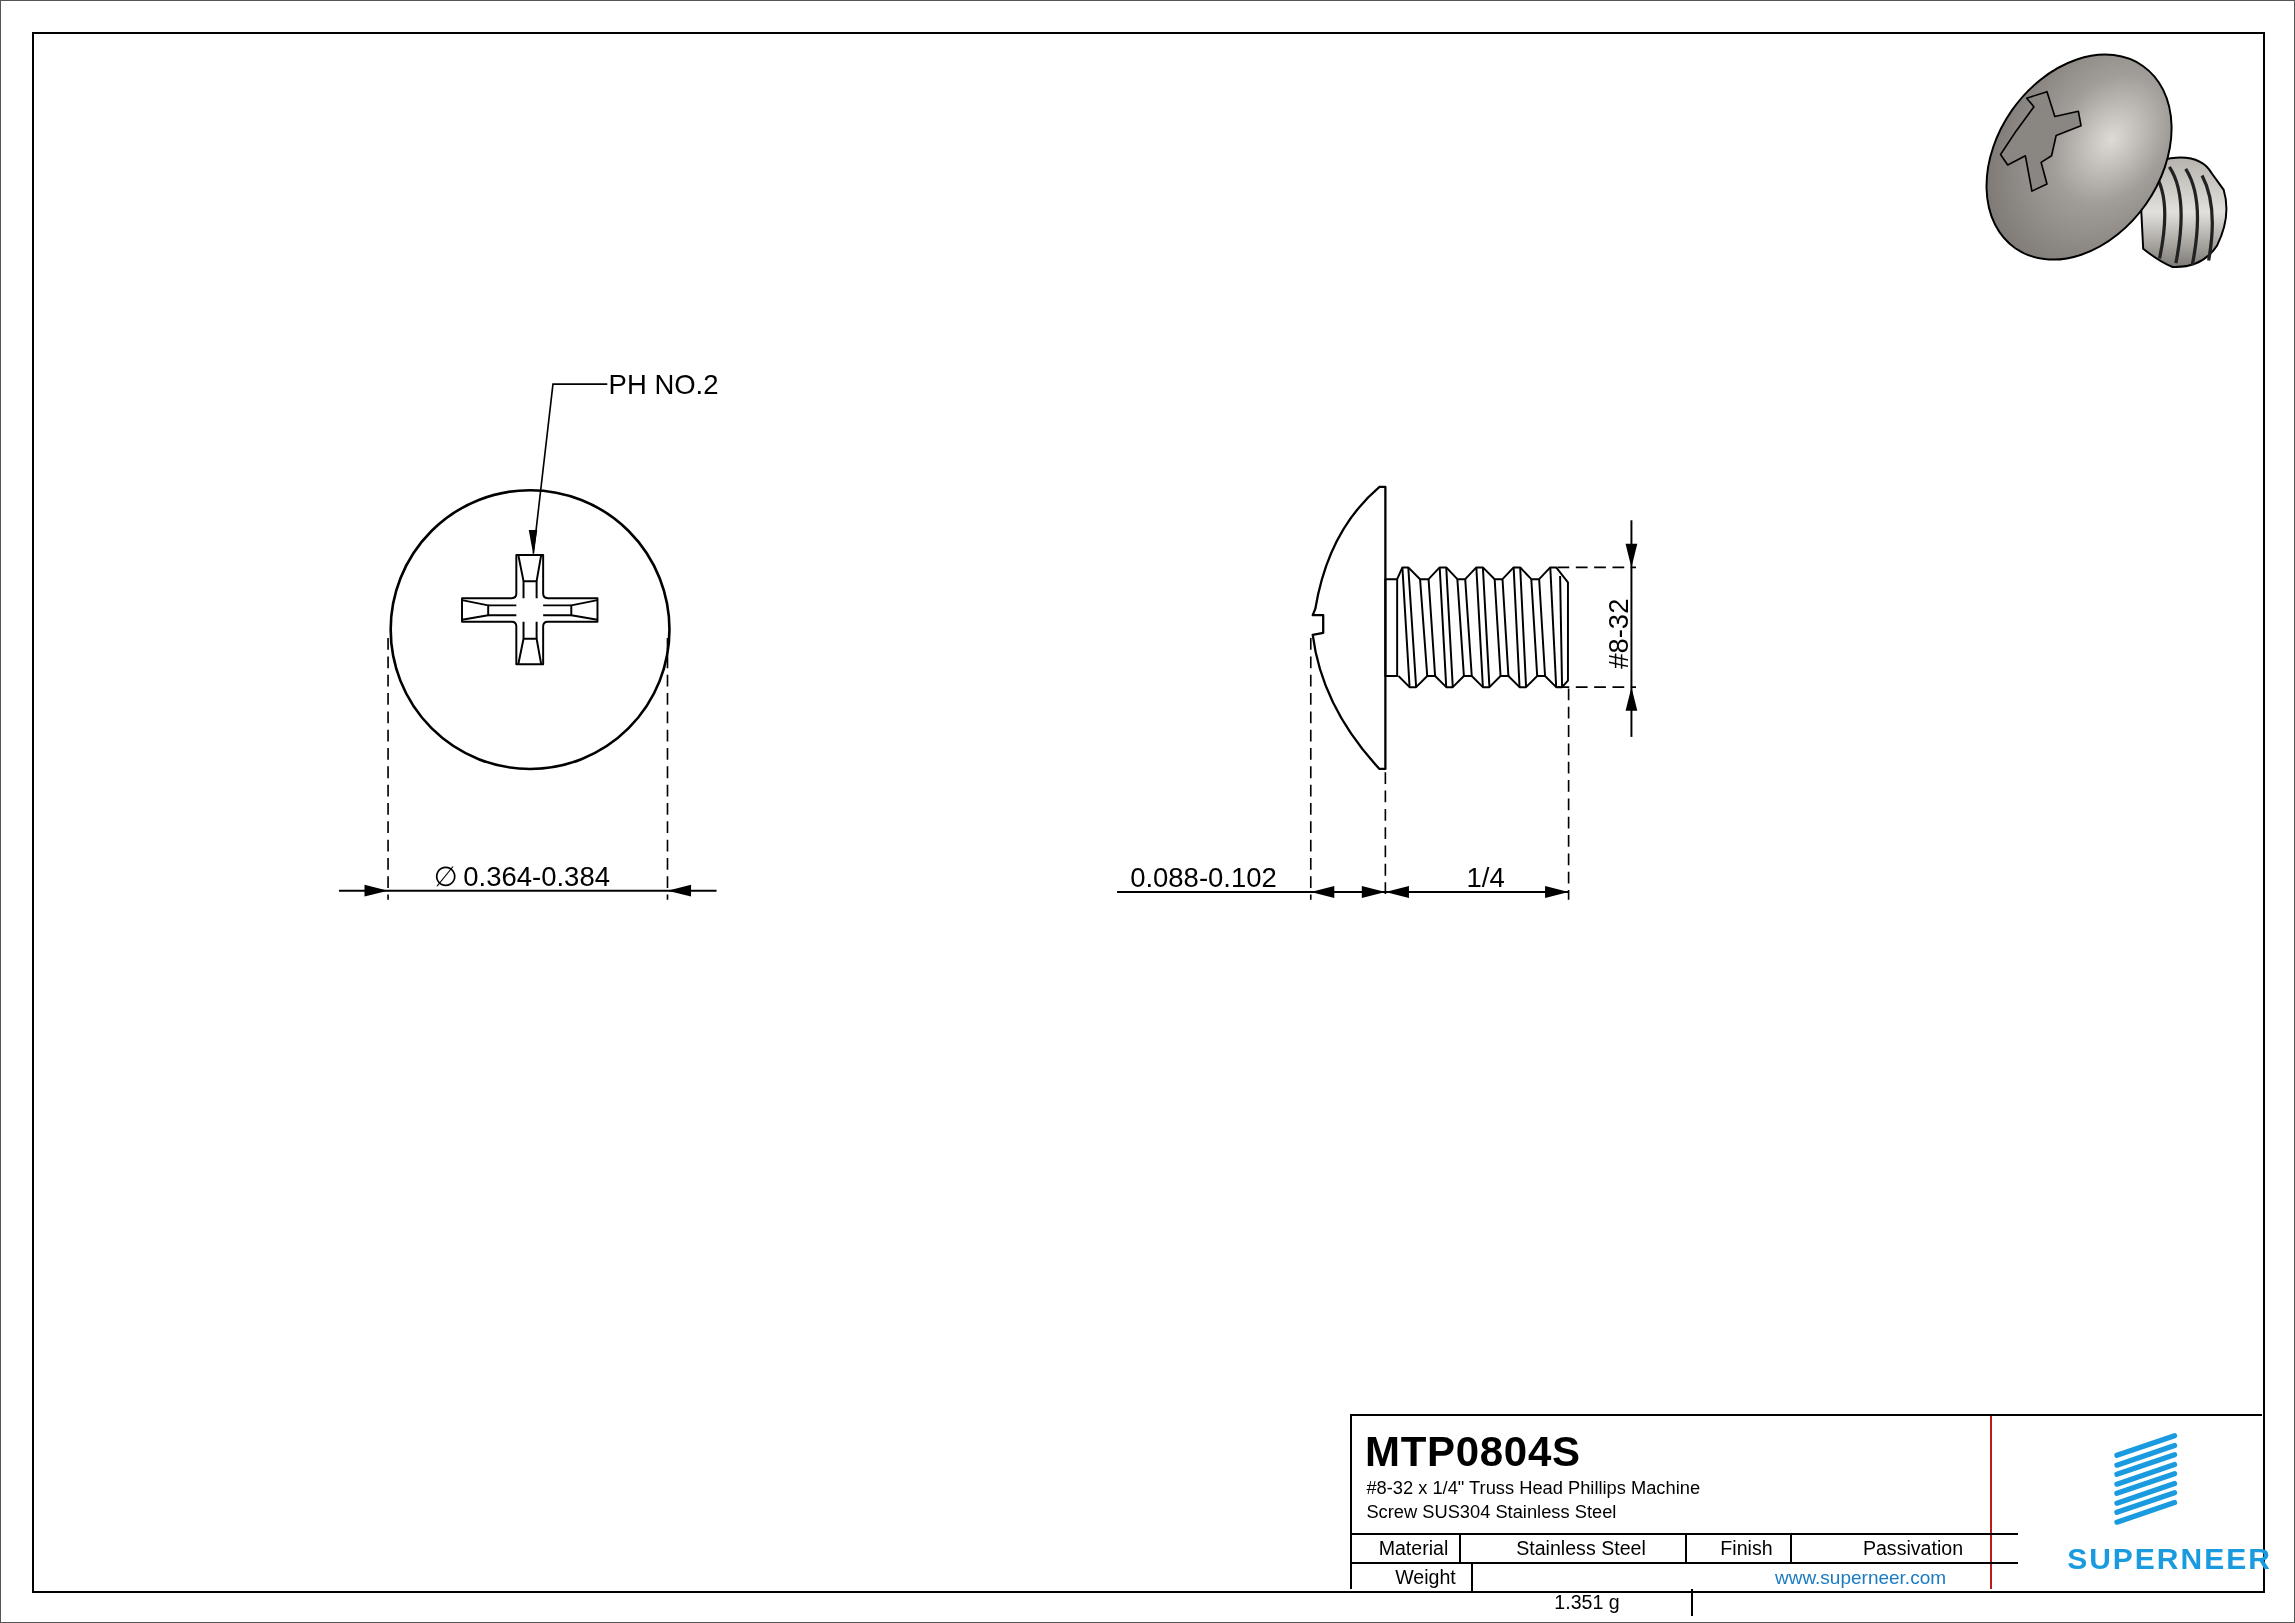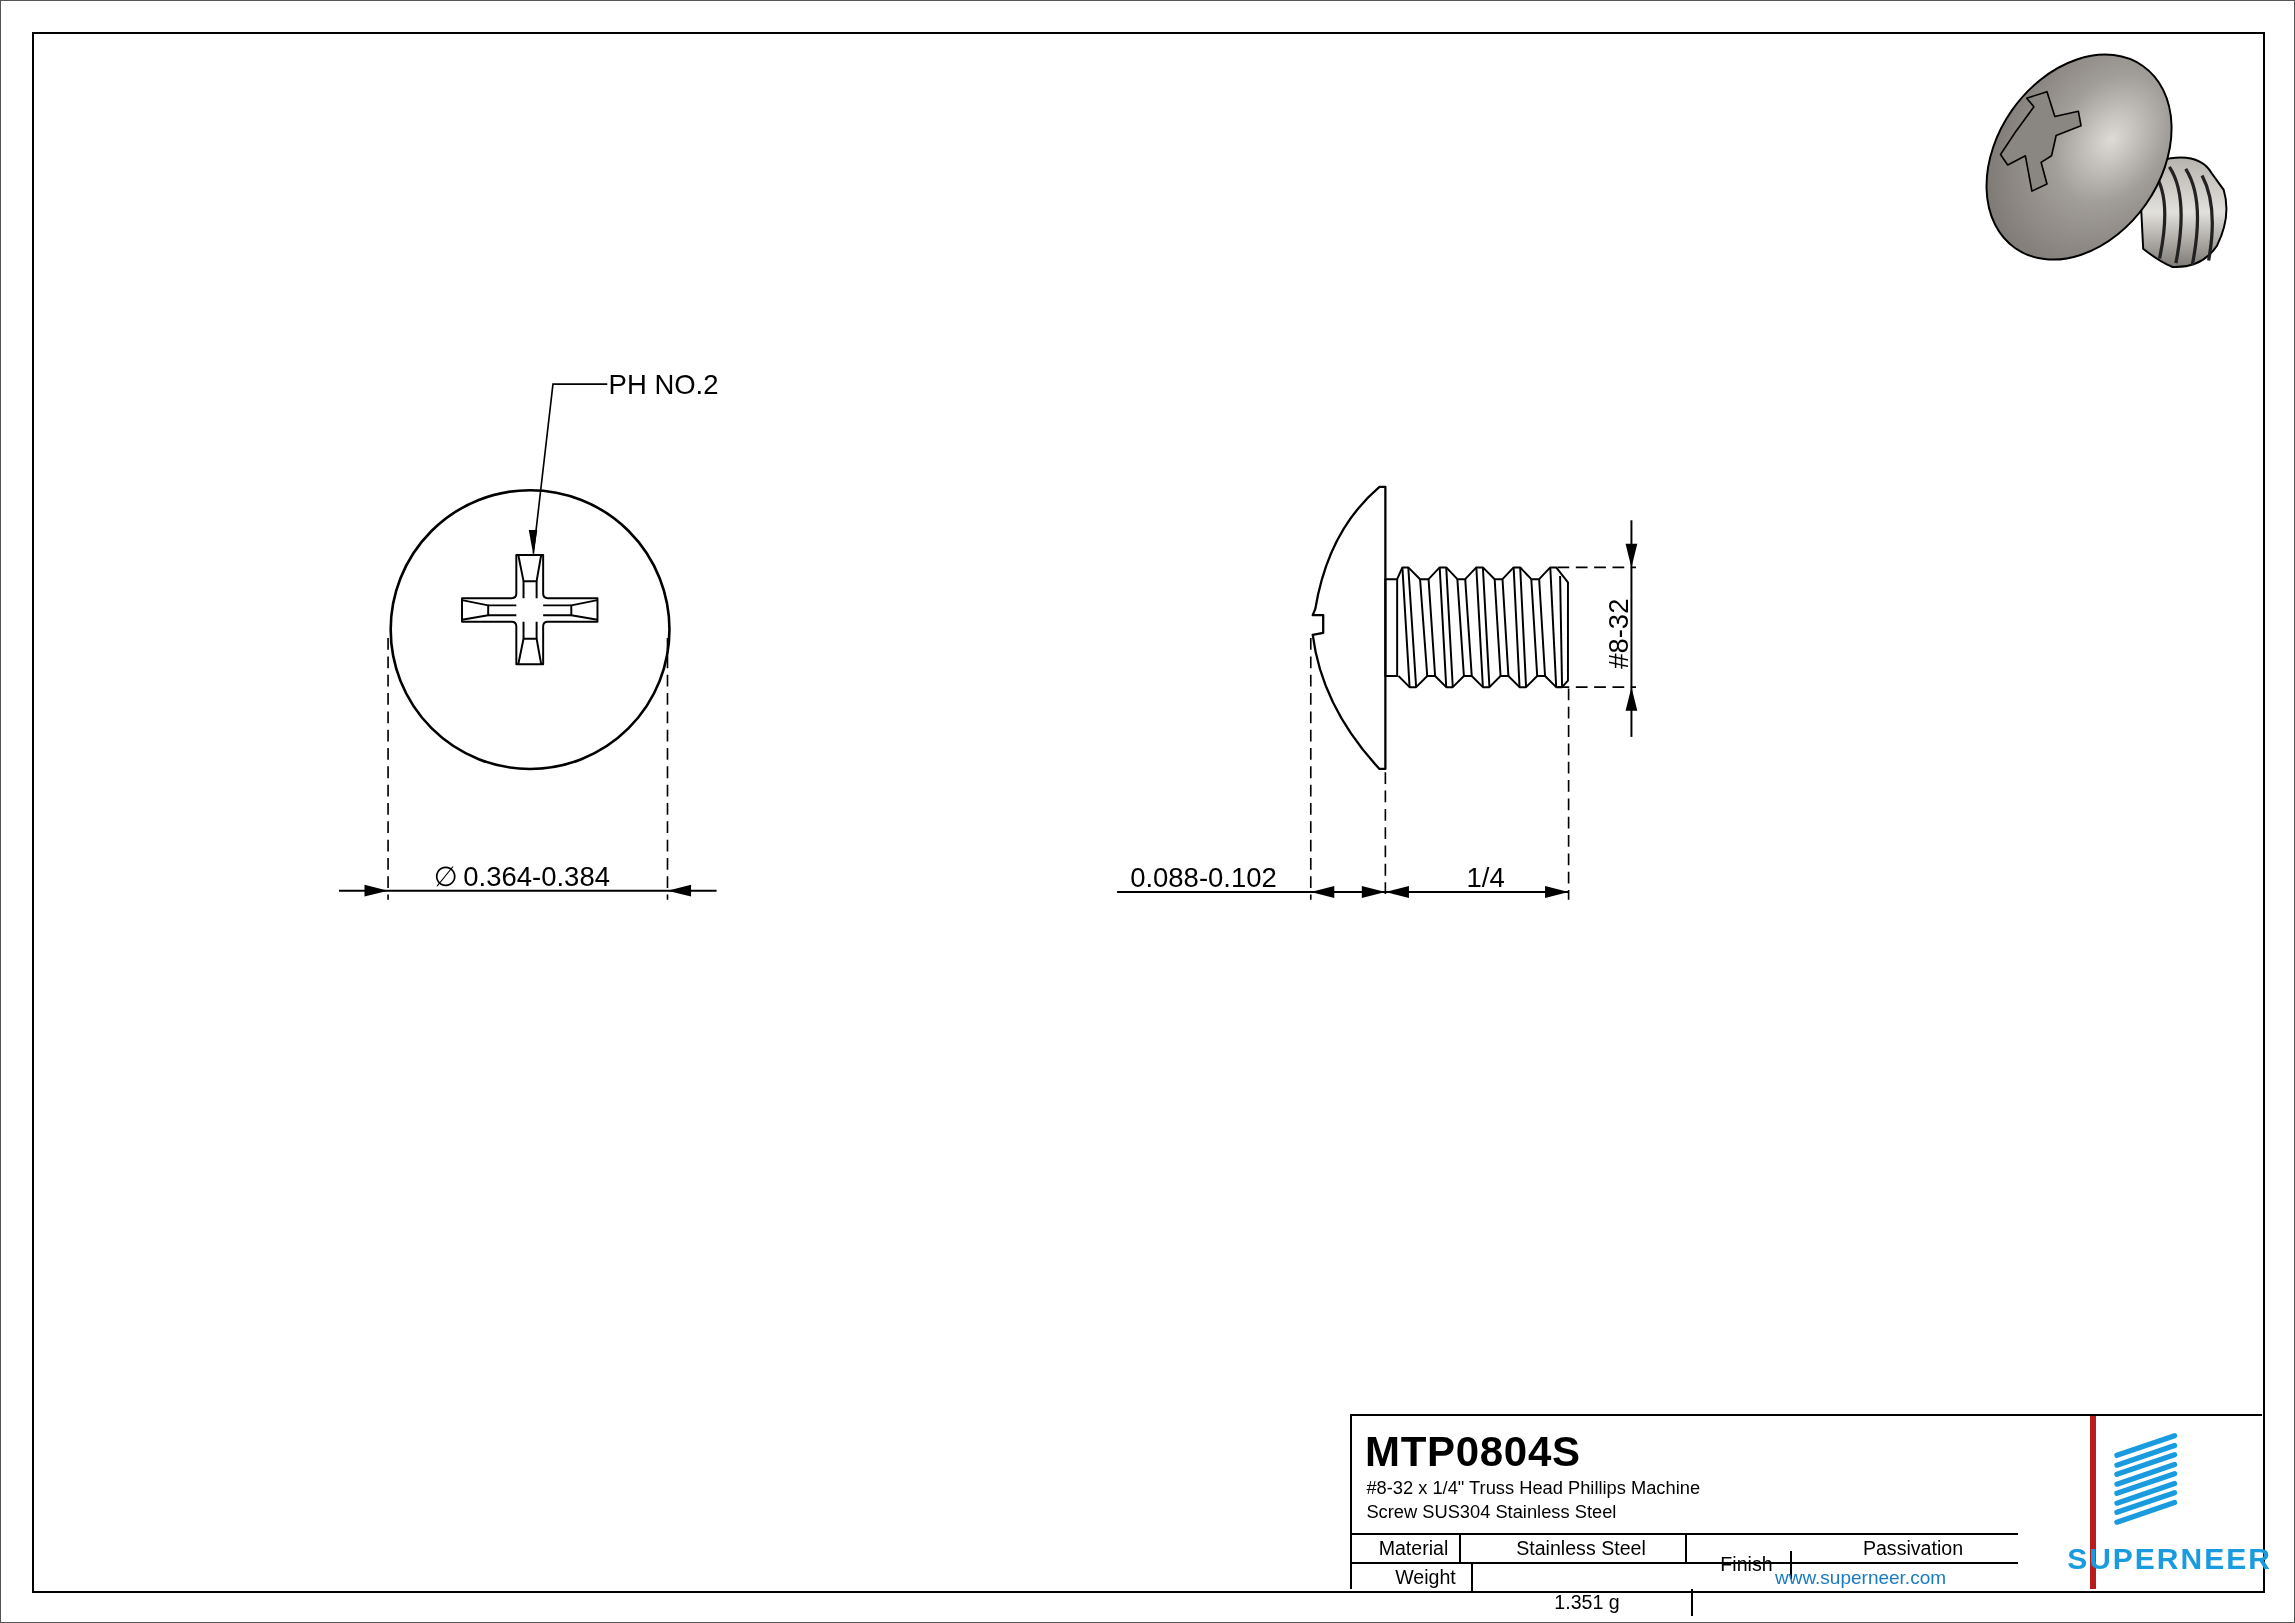--- a/index.html
+++ b/index.html
@@ -2,21 +2,21 @@
 <html style="font-size:10.5px"><head>
 <meta charset="utf-8">
 <style>
   html, body { margin:0; padding:0; background:#ffffff; }
   body { width:2295px; height:1623px; position:relative; overflow:hidden; font-family:"Liberation Sans", sans-serif; }
   .sheet-outer { position:absolute; left:0; top:0; width:2293px; height:1621px; border:1.3px solid #555; }
   .sheet-inner { position:absolute; left:32px; top:32px; width:2229px; height:1557px; border:2px solid #000; }
   svg.drawing { position:absolute; left:0; top:0; }
   .dimtext { font-family:"Liberation Sans", sans-serif; font-size:42px; fill:#000; }
   .title-block { position:absolute; left:1350px; top:1414px; width:912px; height:175px; border-top:2px solid #000; border-left:2px solid #000; box-sizing:border-box; }
-  .tb-main { position:absolute; left:0; top:0; width:744px; height:100%; border-right:6px solid #b91c1c; box-sizing:border-box; }
+  .tb-main { position:absolute; left:0; top:0; width:640px; height:100%; border-right:2px solid #b91c1c; box-sizing:border-box; }
   .tb-code { position:absolute; left:13px; top:11.8px; font-size:42px; font-weight:bold; color:#000; letter-spacing:0.7px; }
   .tb-desc { position:absolute; left:14.4px; top:60px; font-size:18.3px; line-height:24px; color:#000; width:641px; }
   .tb-row { position:absolute; left:0; width:666px; height:29.5px; border-top:2px solid #000; box-sizing:border-box; }
   .tb-row.r1 { top:117px; }
   .tb-row.r2 { top:146px; height:29px; }
   .cell { position:absolute; top:0; height:100%; box-sizing:border-box; text-align:center; font-size:19.6px; line-height:27.5px; color:#000;padding-left:16px; }
   .cell.b { border-right:2px solid #000; }
   .cell.link { color:#1a7bc4; font-size:19px; }
   .tb-logo { position:absolute; left:668px; top:0; width:243px; height:100%; }
   .logo-word { position:absolute; left:0; width:100%; top:126px; text-align:center; font-size:30px; font-weight:bold; color:#1a9be0; letter-spacing:2px;padding-left:28px; }
@@ -128,21 +128,21 @@
 <div class="title-block">
   <div class="tb-main">
     <div class="tb-code">MTP0804S</div>
     <div class="tb-desc">
       <div>#8-32 x 1/4" Truss Head Phillips Machine</div>
       <div>Screw SUS304 Stainless Steel</div>
     </div>
     <div class="tb-row r1">
       <div class="cell b" style="left:0;width:109px;">Material</div>
       <div class="cell b" style="left:109px;width:226px;">Stainless Steel</div>
-      <div class="cell b" style="left:335px;width:105px;margin-top:16px;">Finish</div>
+      <div class="cell b" style="left:335px;width:105px;">Finish</div>
       <div class="cell" style="left:440px;width:226px;">Passivation</div>
     </div>
     <div class="tb-row r2">
       <div class="cell b" style="left:12px;width:109px;">Weight</div>
       <div class="cell b" style="left:115px;width:226px;margin-top:25px;">1.351 g</div>
       <div class="cell link" style="left:335px;width:331px;">www.superneer.com</div>
     </div>
   </div>
   <div class="tb-logo">
     <svg width="243" height="118" viewBox="0 0 371 180" style="position:absolute;left:0;top:0;">

